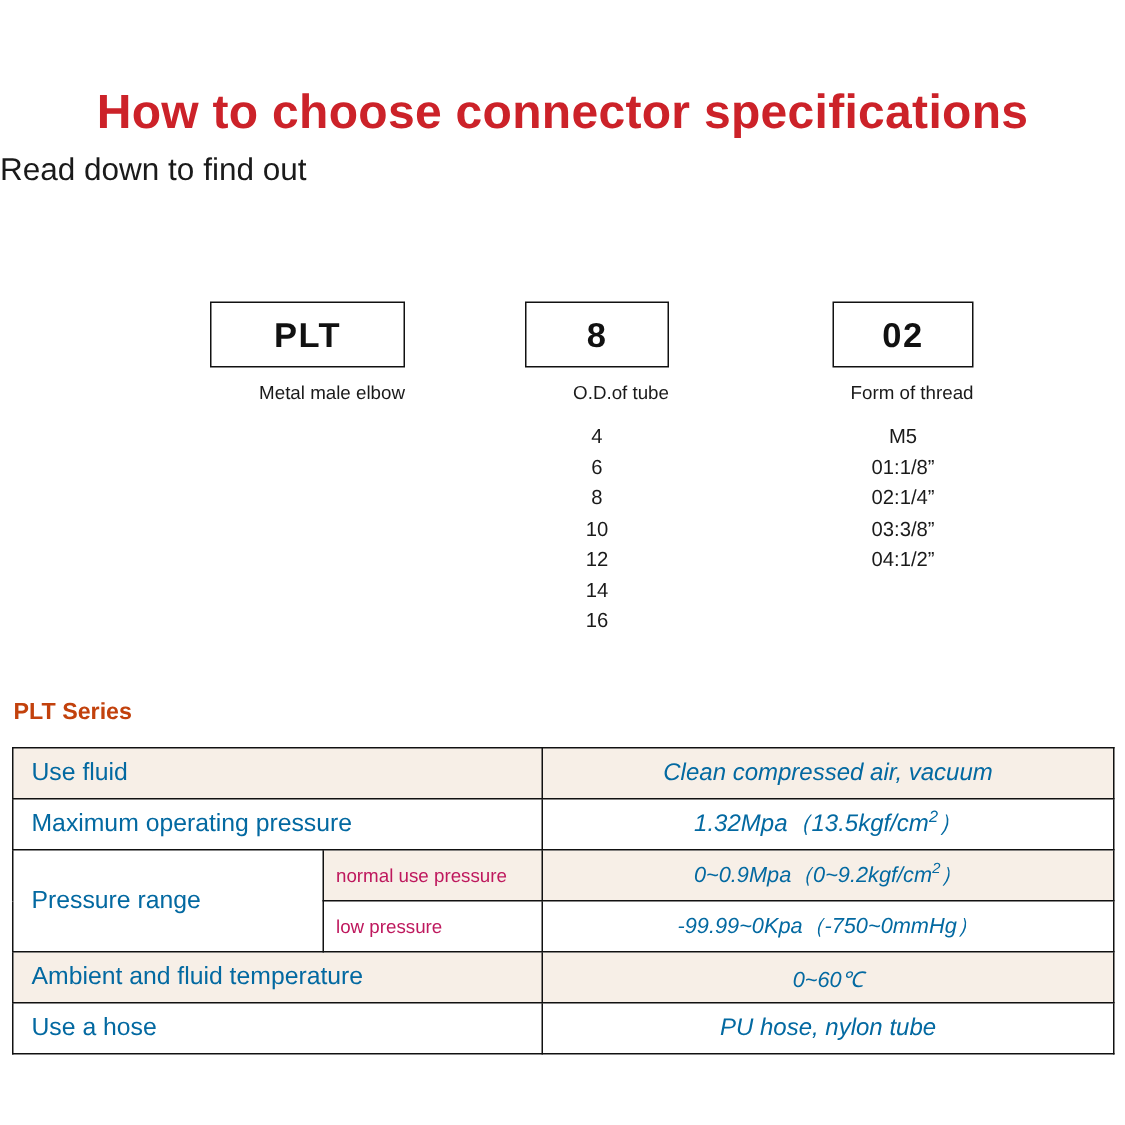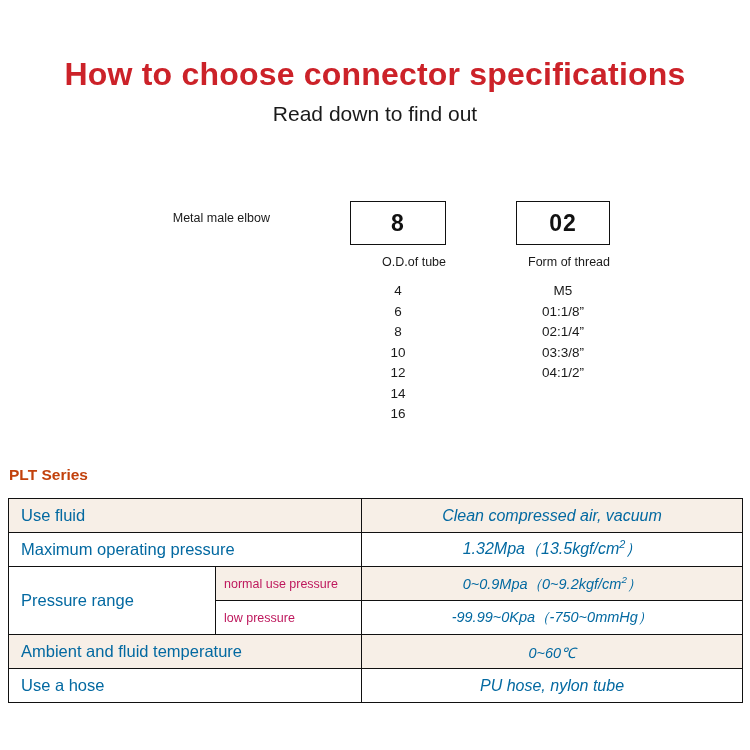--- a/index.html
+++ b/index.html
@@ -27,41 +27,40 @@
     font-weight: 700;
     color: #cc2229;
     letter-spacing: 0.2px;
     white-space: nowrap;
   }
   .subtitle {
     position: absolute;
     top: 102px;
     left: 0;
     width: 750px;
-    text-align: center;
     font-size: 21px;
     font-weight: 400;
     color: #1a1a1a;
   }
 
   
   .code-area {
     position: absolute;
     top: 201px;
     left: 0;
     width: 750px;
     height: 250px;
   }
   .code-col {
     position: absolute;
     top: 0;
   }
   .code-col.c1 { left: 140px; width: 130px; }
   .code-col.c2 { left: 350px; width: 96px; }
-  .code-col.c3 { left: 516px; width: 94px; }
+  .code-col.c3 { left: 555px; width: 94px; }
 
   .code-box {
     border: 1.6px solid #111111;
     height: 44px;
     box-sizing: border-box;
     display: flex;
     align-items: center;
     justify-content: center;
     background: #ffffff;
   }
@@ -138,20 +137,23 @@
 </head>
 <body>
 
 <div class="title">How to choose connector specifications</div>
 
 <div class="subtitle">Read down to find out</div>
 
 <div class="code-area">
 
   <div class="code-col c1">
+    <div class="code-box">
+      <span>PLT</span>
+    </div>
     <div class="code-caption">Metal male elbow</div>
     <div class="code-options"></div>
   </div>
 
   <div class="code-col c2">
     <div class="code-box">
       <span>8</span>
     </div>
     <div class="code-caption">O.D.of tube</div>
     <div class="code-options">

